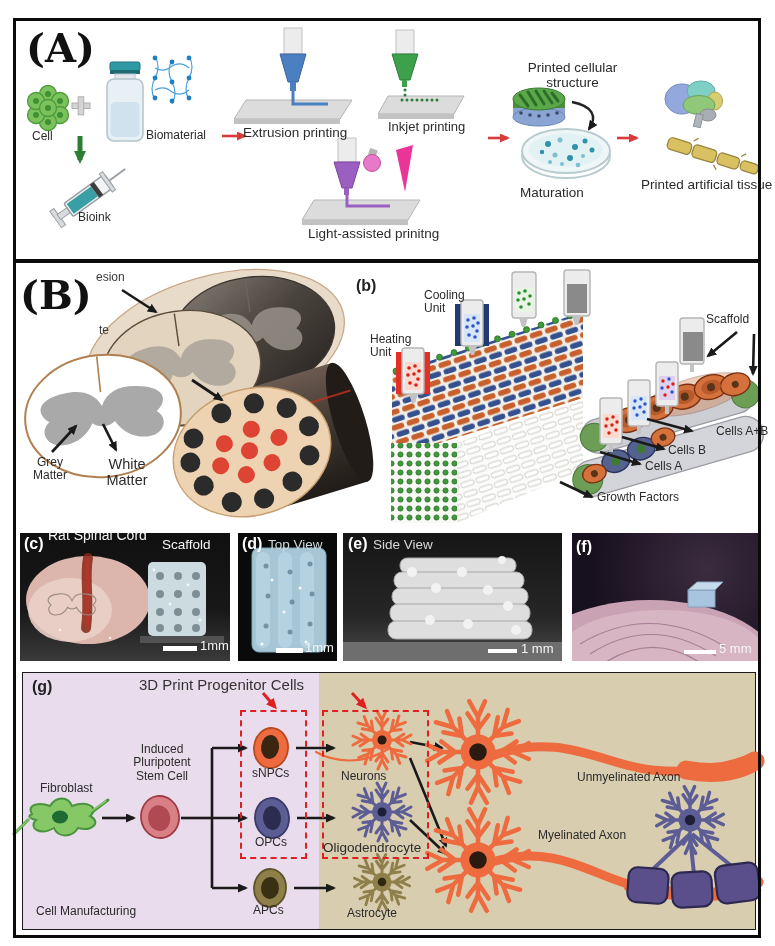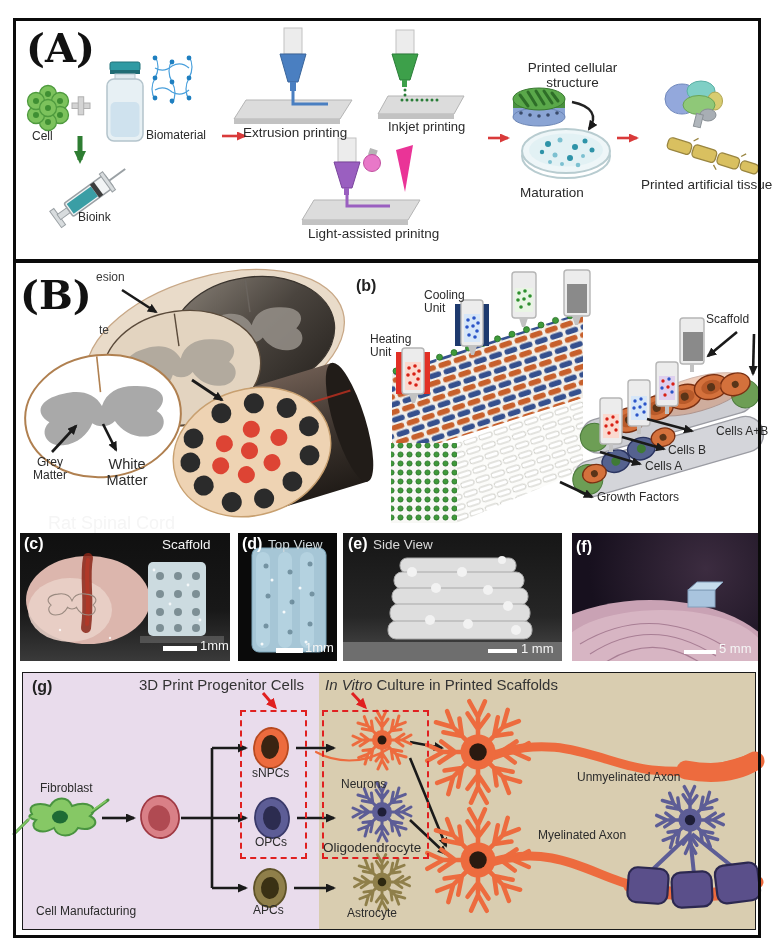--- a/index.html
+++ b/index.html
@@ -686,46 +686,46 @@
   <span class="lb b16" style="left:356px;top:277px;">(b)</span>
   <div class="lb" style="left:424px;top:289px;width:62px;white-space:normal;">Cooling Unit</div>
   <div class="lb" style="left:370px;top:333px;width:58px;white-space:normal;">Heating Unit</div>
   <span class="lb" style="left:706px;top:313px;">Scaffold</span>
   <span class="lb" style="left:696px;top:425px;margin-left:20px;">Cells A+B</span>
   <span class="lb" style="left:668px;top:444px;">Cells B</span>
   <span class="lb" style="left:645px;top:460px;">Cells A</span>
   <span class="lb" style="left:597px;top:491px;">Growth Factors</span>
 
   <span class="lb w b16" style="left:24px;top:535px;color:#fff;">(c)</span>
-  <span class="lb w" style="left:48px;top:513px;font-size:18px;">Rat Spinal Cord</span>
+  <span class="lb w" style="left:48px;top:528px;font-size:14px;">Rat Spinal Cord</span>
   <span class="lb w" style="left:162px;top:537px;font-size:13.5px;">Scaffold</span>
   <div class="bar" style="left:163px;top:646px;width:34px;height:5px;"></div>
   <span class="lb w" style="left:200px;top:639px;font-size:13px;">1mm</span>
 
   <span class="lb w b16" style="left:242px;top:535px;color:#fff;">(d)</span>
   <span class="lb" style="left:268px;top:537px;font-size:13.5px;color:#cfd8dc;">Top View</span>
   <div class="bar" style="left:276px;top:648px;width:27px;height:5px;"></div>
   <span class="lb w" style="left:305px;top:641px;font-size:13px;">1mm</span>
 
   <span class="lb w b16" style="left:348px;top:535px;color:#fff;">(e)</span>
   <span class="lb" style="left:373px;top:537px;font-size:13.5px;color:#d8d8d8;">Side View</span>
   <div class="bar" style="left:488px;top:649px;width:29px;height:4px;"></div>
   <span class="lb w" style="left:521px;top:642px;font-size:13px;">1 mm</span>
 
   <span class="lb w b16" style="left:576px;top:538px;color:#fff;">(f)</span>
   <div class="bar" style="left:684px;top:650px;width:32px;height:4px;"></div>
   <span class="lb w" style="left:719px;top:642px;font-size:13px;">5 mm</span>
 
   <span class="lb b16" style="left:32px;top:678px;">(g)</span>
   <span class="lb" style="left:139px;top:677px;font-size:15px;color:#333;">3D Print Progenitor Cells</span>
-  <span class="lb" style="left:325px;top:677px;font-size:15px;color:#333;"><span class="it">In Vitro</span><span> Culture in Printed Scaffolds</span></span>
   <span class="lb" style="left:40px;top:782px;">Fibroblast</span>
+  <div class="lb c" style="left:120px;top:743px;width:84px;">Induced Pluripotent Stem Cell</div>
   <span class="lb" style="left:252px;top:767px;">sNPCs</span>
   <span class="lb" style="left:255px;top:836px;">OPCs</span>
   <span class="lb" style="left:253px;top:904px;">APCs</span>
-  <span class="lb" style="left:341px;top:770px;margin-top:8px;">Neurons</span>
+  <span class="lb" style="left:341px;top:770px;">Neurons</span>
   <span class="lb" style="left:323px;top:840px;font-size:13.5px;">Oligodendrocyte</span>
   <span class="lb" style="left:347px;top:907px;">Astrocyte</span>
   <span class="lb" style="left:577px;top:731px;margin-top:40px;">Unmyelinated Axon</span>
   <span class="lb" style="left:538px;top:829px;">Myelinated Axon</span>
   <span class="lb" style="left:36px;top:905px;">Cell Manufacturing</span>
 
 </div>
 
 </body></html>

